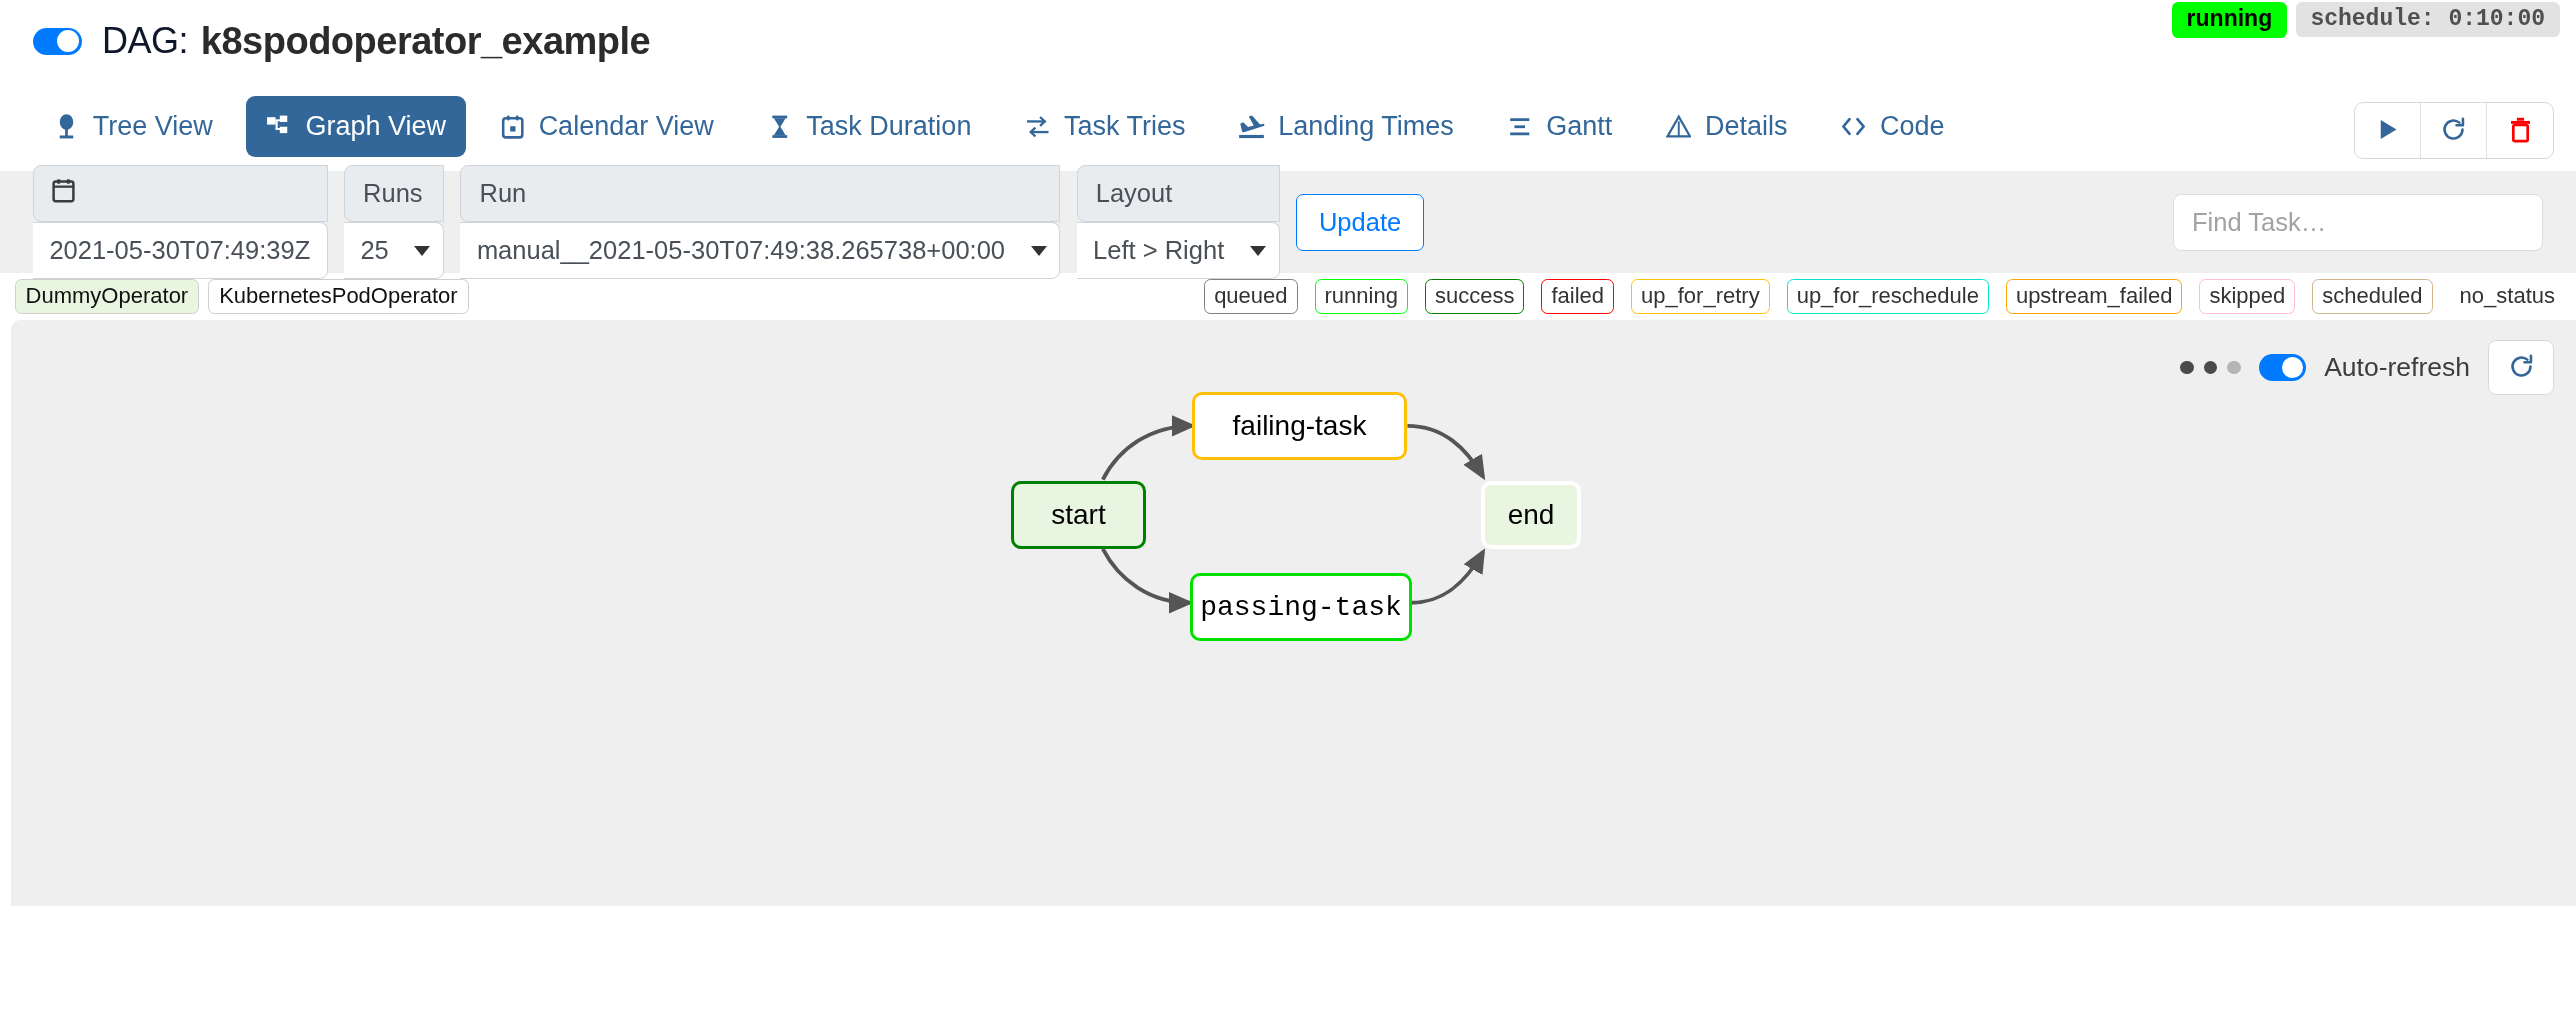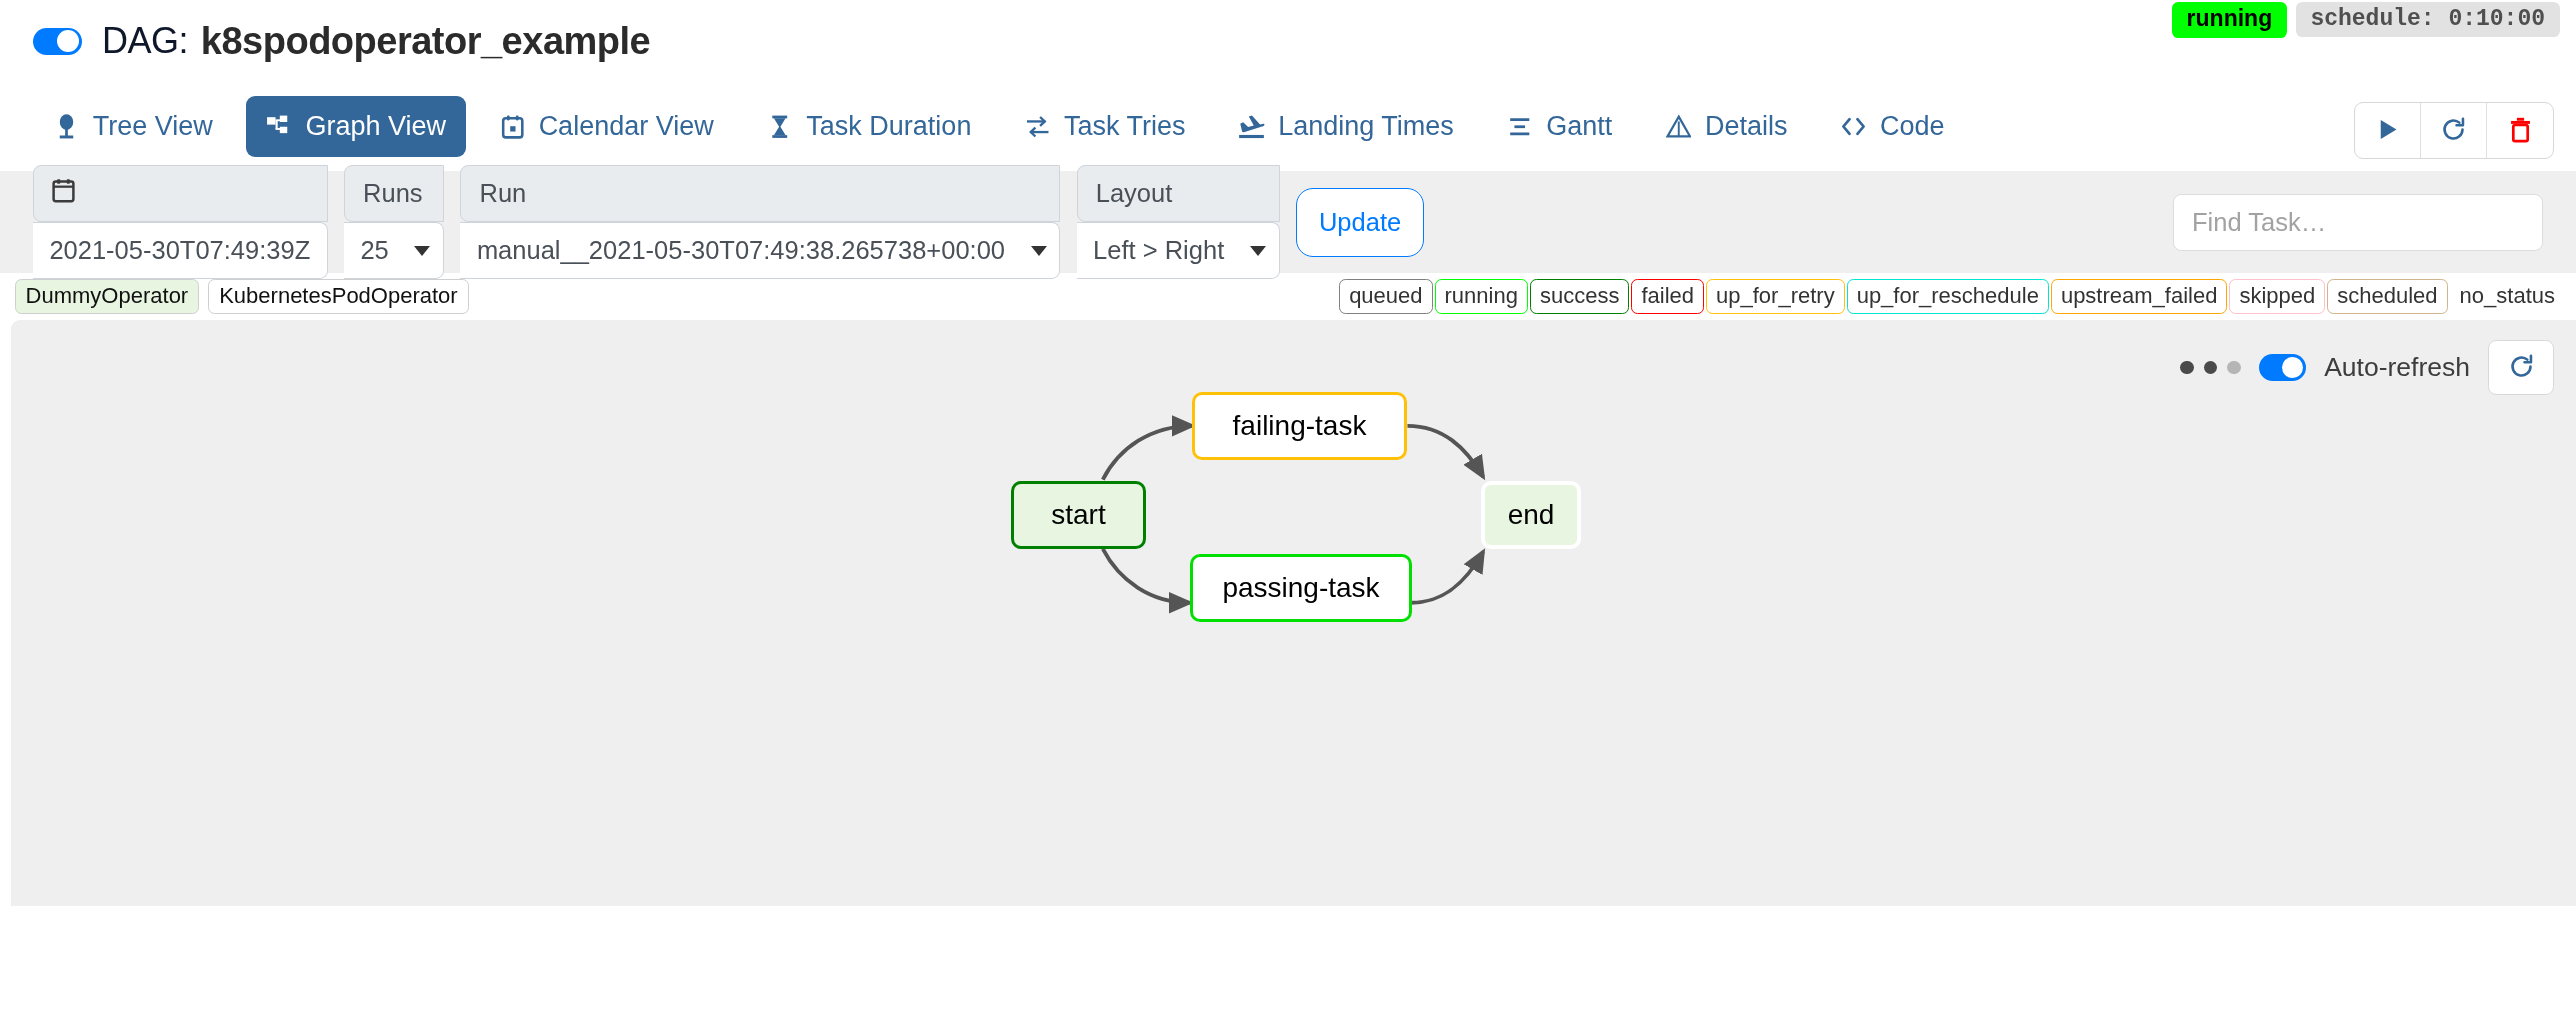--- a/index.html
+++ b/index.html
@@ -174,23 +174,23 @@
     border-right: 8.2px solid transparent;
     border-top: 10px solid #333;
     flex: 0 0 auto;
   }
   .btn-update {
     background: #fff;
     border: 0.9px solid #007bff;
     color: #007bff;
     font-size: 25.5px;
     padding: 0 22px;
-    height: 69px;
+    height: 57px;
     display: flex; align-items: center;
-    border-radius: 17px;
+    border-radius: 7px;
     cursor: pointer;
   }
   .findtask {
     position: absolute;
     right: 33px;
     width: 370px; height: 57px;
     background: #fff;
     border: 0.9px solid #dcdcdc;
     border-radius: 8.2px;
     display: flex; align-items: center;
@@ -217,21 +217,21 @@
     color: #111;
     background: #fff;
     white-space: nowrap;
     cursor: pointer;
   }
   .statuslegend {
     position: absolute;
     right: 11px;
     display: flex;
     align-items: center;
-    gap: 2px;
+    gap: 17px;
   }
   .st-badge {
     border: 1.8px solid transparent;
     border-radius: 6.4px;
     padding: 2.7px 9px 4.6px;
     font-size: 22px;
     color: #333;
     background: #fff;
     white-space: nowrap;
     cursor: pointer;
@@ -535,21 +535,21 @@
   </svg>
 
   <div class="node" style="left:1000px; top:161px; width:135px; height:68px; border:3.6px solid #008000; background:#e8f5e0;">
     <span>start</span>
   </div>
 
   <div class="node" style="left:1181px; top:72px; width:215px; height:68px; border:3.6px solid #ffc107; background:#ffffff;">
     <span>failing-task</span>
   </div>
 
-  <div class="node" style="left:1179px; top:234px; width:222px; height:68px; border:3.6px solid #00e000; background:#ffffff;">
+  <div class="node" style="left:1179px; top:253px; width:222px; height:68px; border:3.6px solid #00e000; background:#ffffff;font-family:Liberation Mono, monospace;">
     <span>passing-task</span>
   </div>
 
   <div class="node" style="left:1470px; top:161px; width:100px; height:68px; border:4.6px solid #ffffff; background:#e8f5e0;">
     <span>end</span>
   </div>
 
 </div>
 
 

